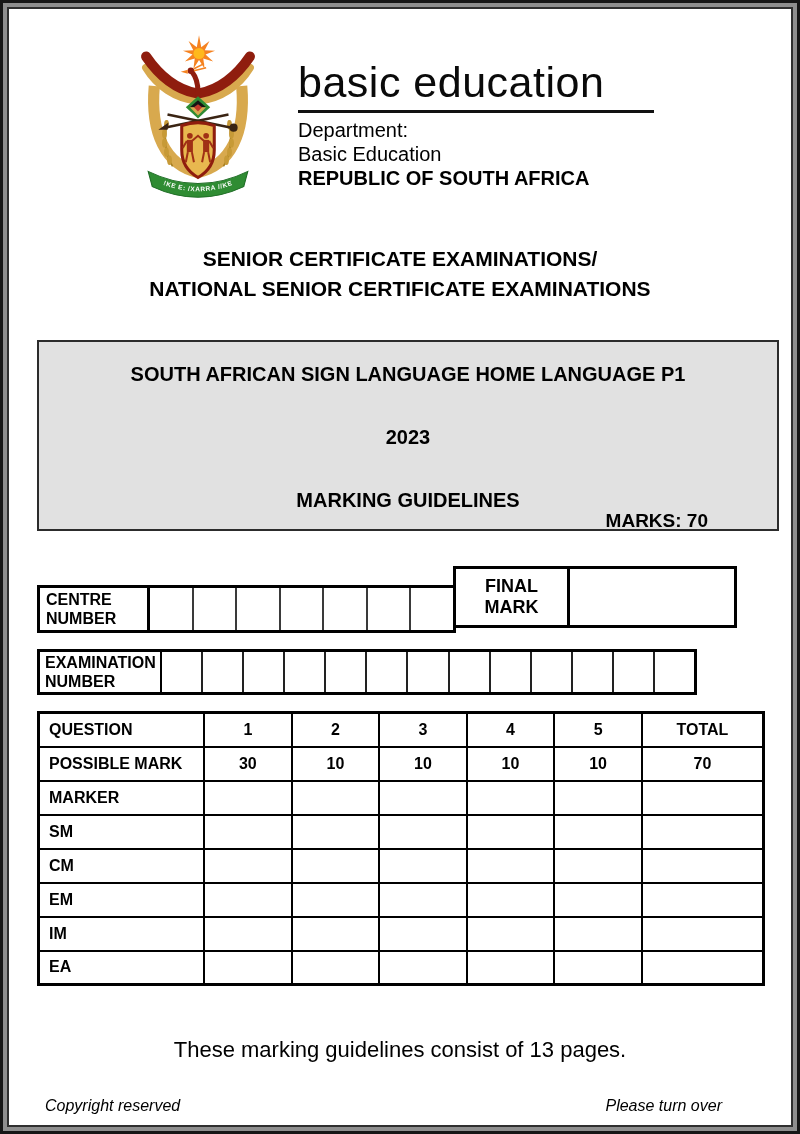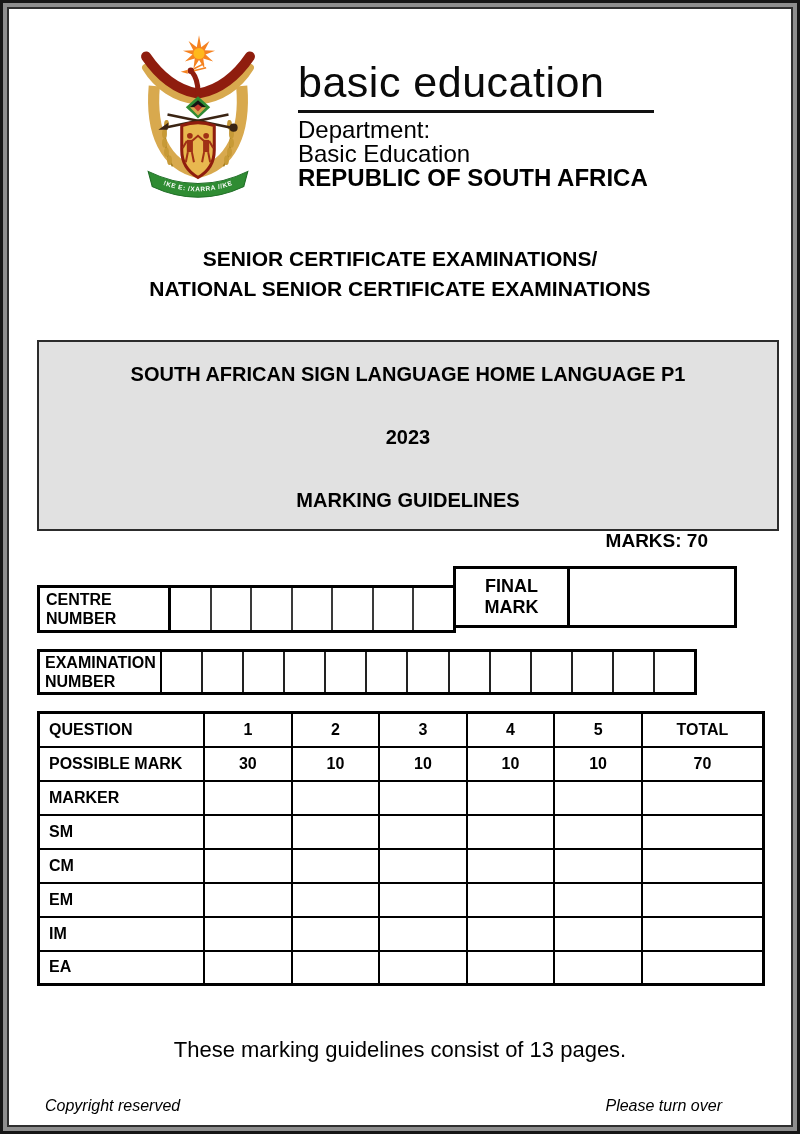--- a/index.html
+++ b/index.html
@@ -6,35 +6,35 @@
   .page{position:relative;width:800px;height:1134px;background:#ffffff;overflow:hidden;
         font-family:"Liberation Sans", sans-serif;color:#000;}
   .frame{position:absolute;inset:0;border:3px solid #161616;
          box-shadow: inset 0 0 0 4px #8e8e8e, inset 0 0 0 6px #2f2f2f;
          pointer-events:none;z-index:50;}
   
   .logo{position:absolute;left:137px;top:27px;width:122px;height:178px;}
   .brand{position:absolute;left:298px;top:58px;font-size:43px;letter-spacing:0.5px;
          font-weight:400;color:#0a0a0a;white-space:nowrap;}
   .brand-rule{position:absolute;left:298px;top:110px;width:356px;height:3px;background:#111;}
-  .dept{position:absolute;left:298px;top:118px;font-size:24px;line-height:24px;}
+  .dept{position:absolute;left:298px;top:118px;font-size:20px;line-height:24px;}
   .dept .b{font-weight:bold;}
   
   .head-line{position:absolute;left:0;right:0;text-align:center;font-weight:bold;font-size:21px;}
   .hl1{top:247px;} .hl2{top:277px;}
   
   .title-box{position:absolute;left:37px;top:340px;width:722px;height:149px;background:#e1e1e1;
              border:2px solid #2c2c2c;display:flex;flex-direction:column;justify-content:space-between;
              text-align:center;padding:21px 8px 17px 8px;box-sizing:content-box;}
   .title-box div{font-weight:bold;font-size:20px;}
-  .marks{position:absolute;right:92px;top:530px;font-weight:bold;font-size:19px;}
+  .marks{position:absolute;right:92px;top:510px;font-weight:bold;font-size:19px;}
   
   .centre-box{position:absolute;left:37px;top:585px;width:419px;height:48px;border:3px solid #000;
               display:flex;box-sizing:border-box;}
-  .centre-label{width:131px;display:flex;align-items:center;padding-left:6px;
+  .centre-label{width:110px;display:flex;align-items:center;padding-left:6px;
                 font-weight:bold;font-size:16px;line-height:19px;border-right:3px solid #000;box-sizing:border-box;}
   .centre-cells{flex:1;display:flex;}
   .centre-cells .cell{flex:1;border-left:2px solid #3a3a3a;}
   .centre-cells .cell:first-child{border-left:none;}
   .final-box{position:absolute;left:453px;top:566px;width:284px;height:62px;border:3px solid #000;
              display:flex;box-sizing:border-box;}
   .final-label{width:114px;display:flex;align-items:center;justify-content:center;text-align:center;
                font-weight:bold;font-size:18px;border-right:3px solid #000;box-sizing:border-box;}
   .final-value{flex:1;}
   

